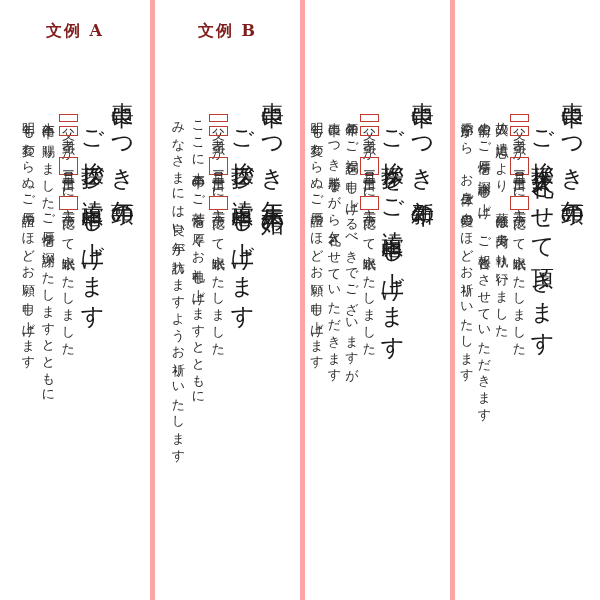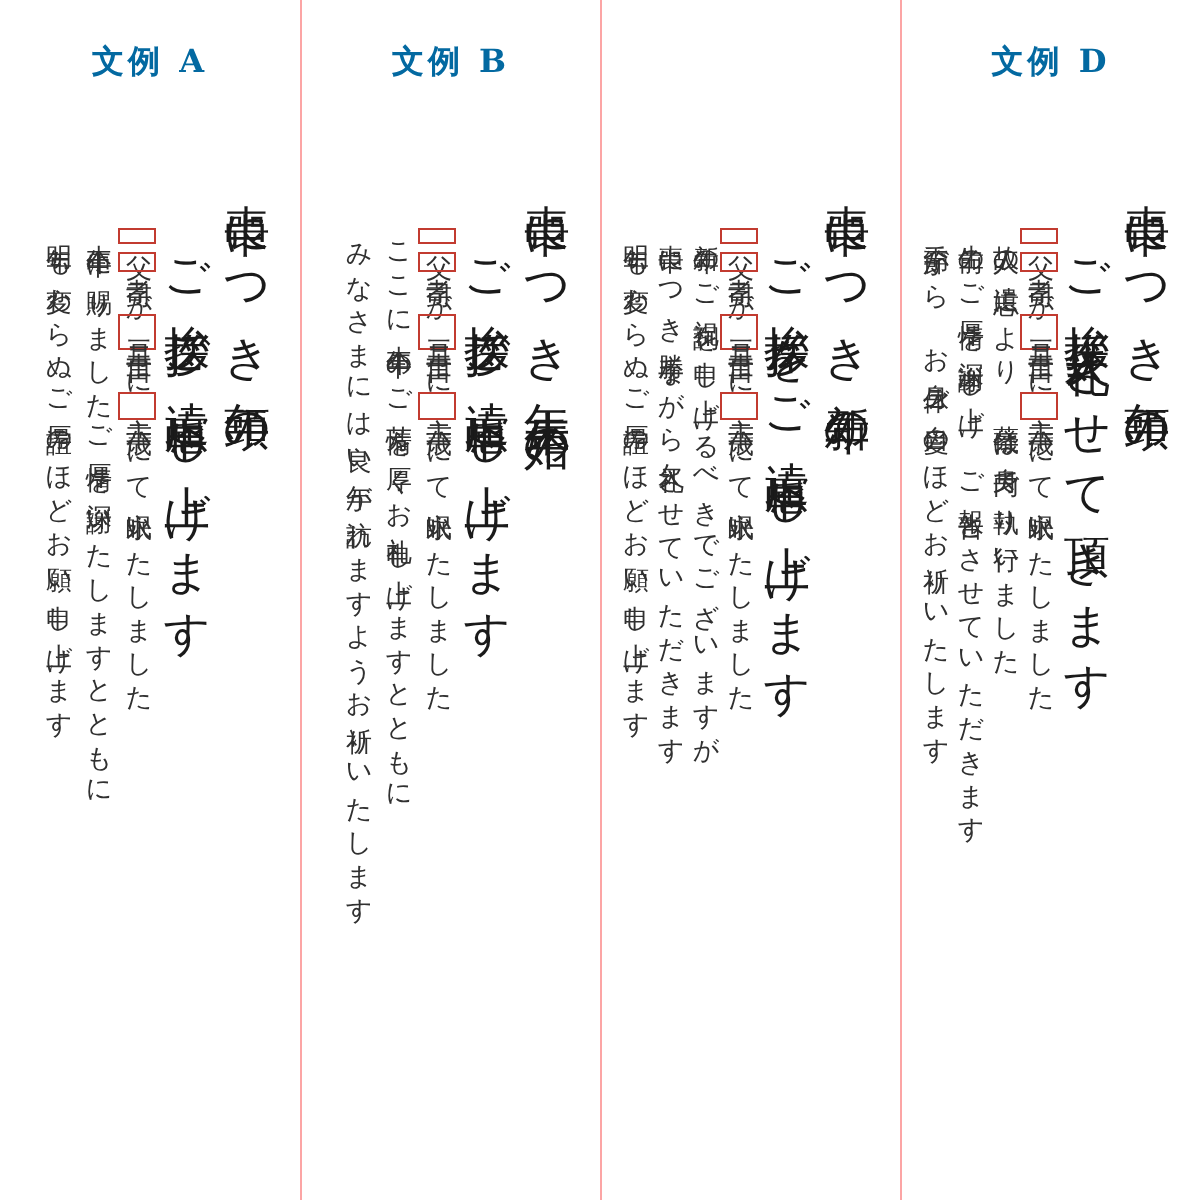--- a/index.html
+++ b/index.html
@@ -21,29 +21,29 @@
     height: 600px;
   }
   .column {
     position: relative;
     width: 150px;
     height: 600px;
     box-sizing: border-box;
     flex: 0 0 150px;
   }
   .column + .column {
-    border-left: 1px solid #fca5a5;
+    border-left: 5px solid #fca5a5;
   }
   .label {
     position: absolute;
     top: 21px;
     left: 0;
     right: 0;
     text-align: center;
-    color: #0369a1;
+    color: #7f1d1d;
     font-size: 16px;
     font-weight: bold;
     letter-spacing: 2px;
     white-space: nowrap;
   }
   .vtext {
     position: absolute;
     top: 0;
     right: 12px;
     height: 600px;
@@ -110,21 +110,20 @@
         <div class="vtext body-4">
           <div class="vline title">喪中につき新年の</div>
           <div class="vline title t2">ご挨拶をご遠慮申し上げます</div>
           <div class="vline body"><span class="boxed">父</span><span class="boxed">孝司</span><span class="plain">が</span><span class="boxed">三月二十三日</span><span class="plain">に</span><span class="boxed">六十二歳</span><span class="plain">にて永眠いたしました</span></div>
           <div class="vline body"><span class="plain">新年のご祝詞を申し上げるべきでございますが</span></div>
           <div class="vline body"><span class="plain">喪中につき勝手ながら欠礼させていただきます</span></div>
           <div class="vline body"><span class="plain">明年も変わらぬご厚誼のほどお願い申し上げます</span></div>
         </div>
       </div>
       <div class="column">
-        <div class="label">文例 D</div>
         <div class="vtext body-4">
           <div class="vline title">喪中につき年頭の</div>
           <div class="vline title t2">ご挨拶失礼させて頂きます</div>
           <div class="vline body"><span class="boxed">父</span><span class="boxed">孝司</span><span class="plain">が</span><span class="boxed">三月二十三日</span><span class="plain">に</span><span class="boxed">六十二歳</span><span class="plain">にて永眠いたしました</span></div>
           <div class="vline body"><span class="plain">故人の遺志により　葬儀は身内で執り行いました</span></div>
           <div class="vline body"><span class="plain">生前のご厚情を深謝申し上げ　ご報告とさせていただきます</span></div>
           <div class="vline body"><span class="plain">季節がら　お身体ご自愛のほどお祈りいたします</span></div>
         </div>
       </div>
     </div>

